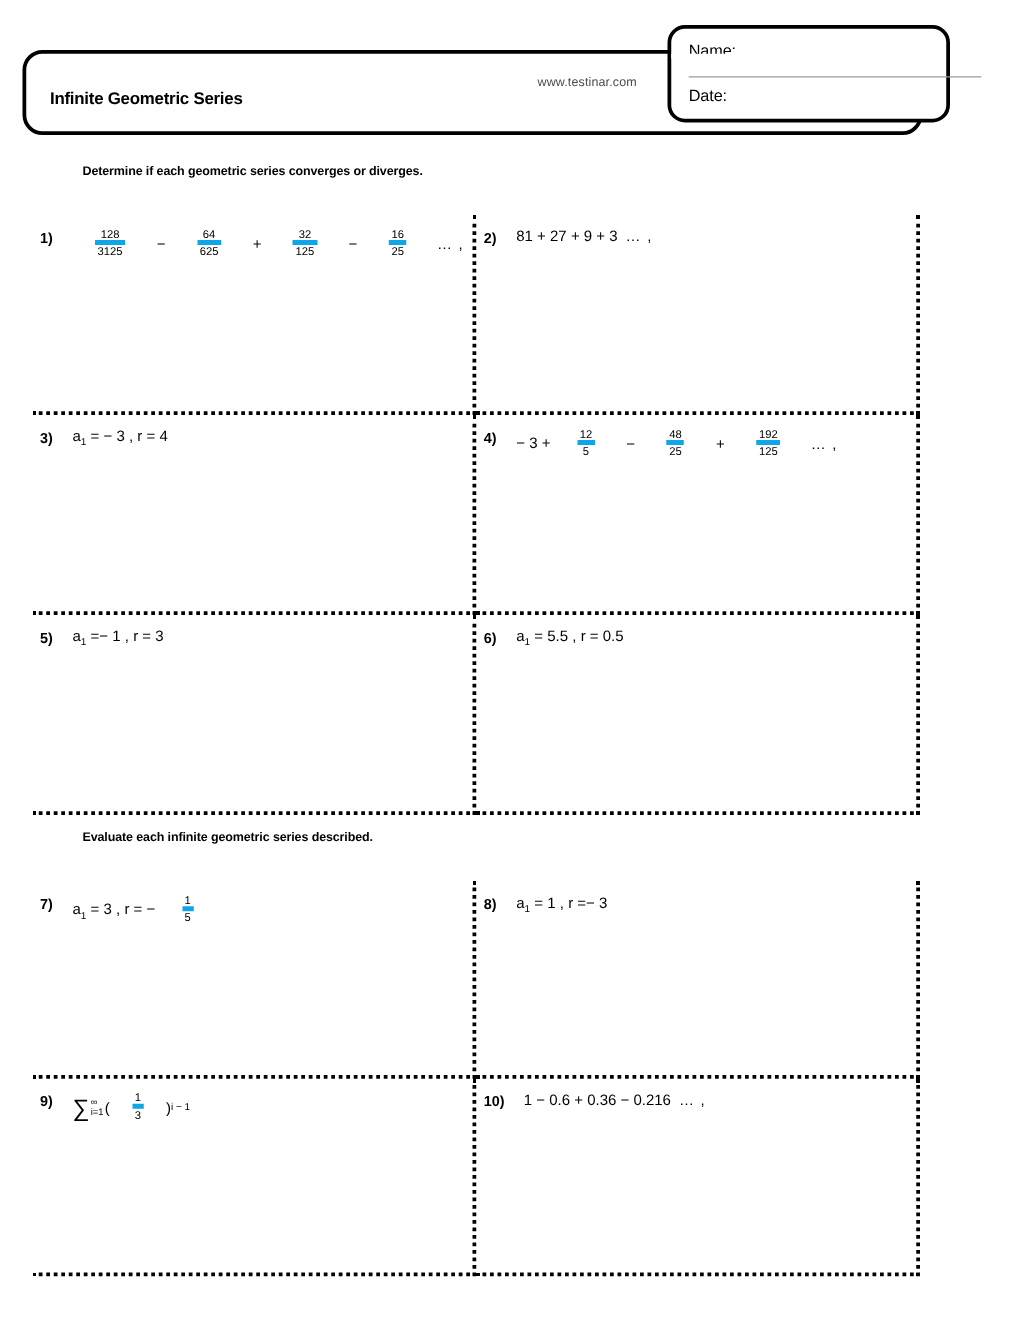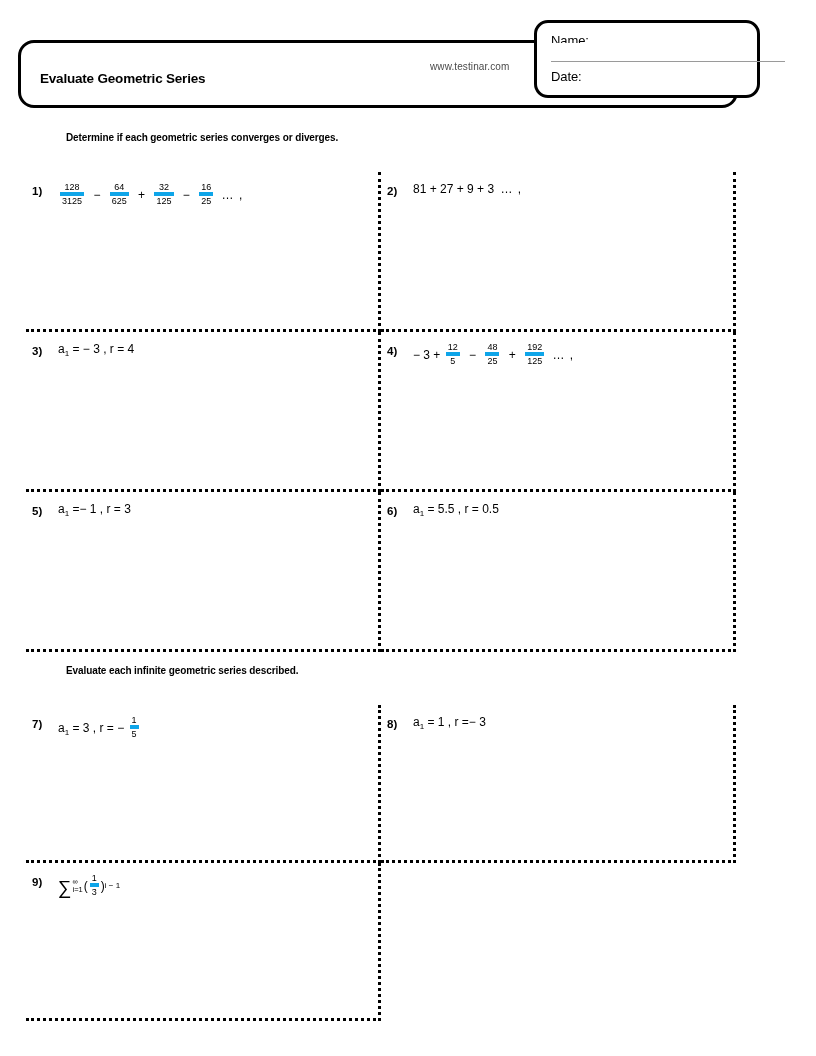--- a/index.html
+++ b/index.html
@@ -164,21 +164,21 @@
     white-space: nowrap;
   }
 
   
   .frac {
     display: inline-block;
     vertical-align: middle;
     text-align: center;
     font-size: 9px;
     line-height: 1.15;
-    margin: 0 2px;
+    margin: 0 18px;
     position: relative;
     top: -1px;
   }
   .frac .num { display: block; padding: 0 2px; }
   .frac .den {
     display: block;
     border-top: 4px solid #0ea5e9;
     padding: 0 2px;
   }
   .op { margin: 0 4px; }
@@ -206,21 +206,21 @@
   }
   .sigma-lims .top { display: block; }
   .sigma-lims .bot { display: block; }
 </style>
 </head>
 <body>
 
 <div class="header-zone">
 
   <div class="title-box"></div>
-  <div class="title-text">Evaluate Geometric Series</div>
+  <div class="title-text">Infinite Geometric Series</div>
 
   <div class="watermark">www.testinar.com</div>
 
   <div class="namedate-box">
     <div class="nd-name">Name:</div>
     <div class="nd-divider"></div>
     <div class="nd-date">Date:</div>
   </div>
   <div class="merge-patch"></div>
 </div>
@@ -373,14 +373,23 @@
               <span class="num">1</span>
               <span class="den">3</span>
             </span>
             <span>)</span>
               <span class="sup">i − 1</span>
           </span>
         </span>
       </div>
     </div>
 
+    <div class="cell right">
+      <div class="cell-inner">
+        <span class="qnum wide">10)</span>
+        <span class="qbody">
+          <span>1  −  0.6  +  0.36  −  0.216</span>
+          <span class="dots">… ,</span>
+        </span>
+      </div>
+    </div>
   </div>
 </div>
 
 </body></html>

